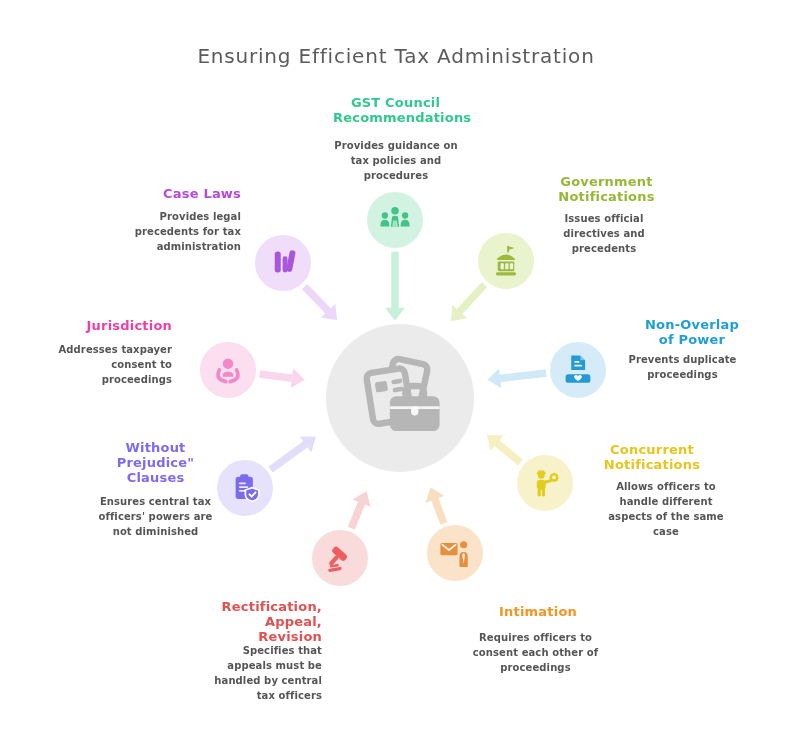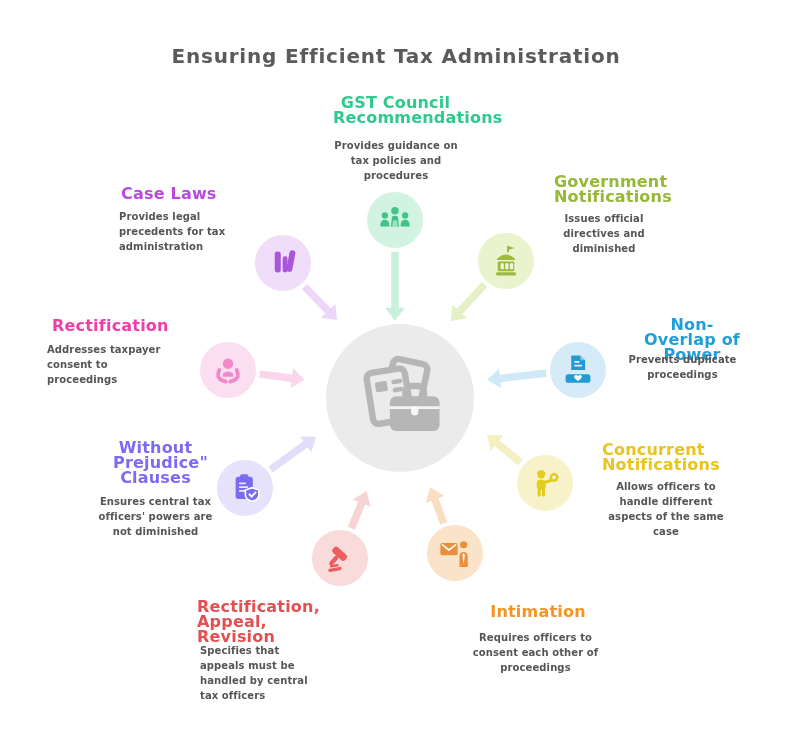--- a/index.html
+++ b/index.html
@@ -1,23 +1,23 @@
 <!DOCTYPE html>
 <html><head>
 <meta charset="utf-8">
 <style>
   * { margin:0; padding:0; box-sizing:border-box; }
   html,body { width:792px; height:738px; }
   body { font-family:"DejaVu Sans","Liberation Sans",sans-serif; overflow:hidden; }
   .canvas { position:absolute; left:0; top:0; width:792px; height:738px; background:#ffffff; }
   .page-title { position:absolute; top:44px; left:0; width:792px; text-align:center;
-                font-size:20px; font-weight:bold; letter-spacing:0.8px; }
-  .node-title { position:absolute; font-size:16px; font-weight:bold; line-height:15px; letter-spacing:0.2px; }
+                font-size:20px; font-weight:normal; letter-spacing:0.8px; }
+  .node-title { position:absolute; font-size:13px; font-weight:bold; line-height:15px; letter-spacing:0.2px; }
   .node-desc  { position:absolute; font-size:10px; font-weight:bold; line-height:15px; letter-spacing:0.1px; }
-  .t-center { text-align:center; } .t-right { } .t-left { text-align:center; }
+  .t-center { text-align:center; } .t-right { text-align:right; } .t-left { text-align:center; }
   .node-circle { position:absolute; width:62px; height:62px; border-radius:50%;
                  border:3px solid #fff; display:flex; align-items:center; justify-content:center; }
   .node-circle svg { width:36px; height:36px; display:block; }
   .center-circle { position:absolute; left:326px; top:324px; width:148px; height:148px;
                    border-radius:50%; display:flex; align-items:center; justify-content:center; }
   .center-circle svg { width:92px; height:92px; display:block; }
   .arrows { position:absolute; left:0; top:0; width:792px; height:738px; }
   svg { fill:currentColor; }
 </style>
 </head>
@@ -66,21 +66,21 @@
         <circle cx="10.5" cy="18" r="4.2"></circle>
         <path d="M4.5 31 q0-7.5 6-7.5 q6 0 6 7.5 v1.5 h-12 Z"></path>
         <circle cx="37.5" cy="18" r="4.2"></circle>
         <path d="M31.5 31 q0-7.5 6-7.5 q6 0 6 7.5 v1.5 h-12 Z"></path>
       </svg>
     </div>
   </div>
 
   <div class="node-group">
     <h3 class="node-title t-left" style="left: 554px; top: 174px; width: 105px; color: rgb(149, 184, 55);">Government Notifications</h3>
-    <p class="node-desc t-left" style="left: 554px; top: 211px; width: 100px; color: rgb(85, 85, 85);">Issues official directives and diminished</p>
+    <p class="node-desc t-left" style="left: 554px; top: 211px; width: 100px; color: rgb(85, 85, 85);">Issues official directives and precedents</p>
     <div class="node-circle" style="left: 475px; top: 230px; background-color: rgb(233, 243, 205);">
       <svg viewBox="0 0 48 48" style="color: rgb(156, 186, 65);">
         <rect x="25.5" y="3.5" width="2.6" height="9" rx="1.3"></rect>
         <path d="M28 4.5 l7.5 2.2 -7.5 2.2 Z"></path>
         <path d="M12.5 20.5 q11.5-10.5 23 0 l0.8 2.2 h-24.6 Z"></path>
         <rect x="13" y="24.5" width="22" height="13" rx="1.5"></rect>
         <rect x="16.8" y="27" width="4.3" height="8" rx="1" fill="#ffffff" opacity="0.85"></rect>
         <rect x="23" y="27" width="4.3" height="8" rx="1" fill="#ffffff" opacity="0.85"></rect>
         <rect x="29.2" y="27" width="4.3" height="8" rx="1" fill="#ffffff" opacity="0.85"></rect>
         <rect x="10.5" y="39" width="27" height="4.2" rx="2.1"></rect>
@@ -165,21 +165,21 @@
         <rect x="15.8" y="16.5" width="9.5" height="2.4" rx="1.2" fill="#ffffff" opacity="0.85"></rect>
         <rect x="15.8" y="21.5" width="12.5" height="2.4" rx="1.2" fill="#ffffff" opacity="0.85"></rect>
         <rect x="15.8" y="26.5" width="9.5" height="2.4" rx="1.2" fill="#ffffff" opacity="0.85"></rect>
         <path d="M33.5 23.5 l9 3.2 v6.3 q0 6.5 -9 8.7 q-9 -2.2 -9 -8.7 v-6.3 Z" stroke="#ffffff" stroke-width="2.2"></path>
         <path d="M30 32.5 l2.9 2.9 5.2-5.6" fill="none" stroke="#ffffff" stroke-width="2.6" stroke-linecap="round"></path>
       </svg>
     </div>
   </div>
 
   <div class="node-group">
-    <h3 class="node-title t-right" style="left: 52px; top: 318px; width: 120px; color: rgb(241, 62, 166);">Rectification</h3>
+    <h3 class="node-title t-right" style="left: 52px; top: 318px; width: 120px; color: rgb(241, 62, 166);">Jurisdiction</h3>
     <p class="node-desc t-right" style="left: 47px; top: 342px; width: 125px; color: rgb(85, 85, 85);">Addresses taxpayer consent to proceedings</p>
     <div class="node-circle" style="left: 197px; top: 339px; background-color: rgb(251, 222, 240);">
       <svg viewBox="0 0 48 48" style="color: rgb(240, 136, 201);">
         <circle cx="24" cy="15.5" r="7"></circle>
         <path d="M17 29 q7-6 14 0 v4 h-14 Z"></path>
         <path d="M12.5 24 q-5 10 3.5 13.7 l5 1.8" fill="none" stroke="currentColor" stroke-width="5" stroke-linecap="round"></path>
         <path d="M35.5 24 q5 10 -3.5 13.7 l-5 1.8" fill="none" stroke="currentColor" stroke-width="5" stroke-linecap="round"></path>
       </svg>
     </div>
   </div>

